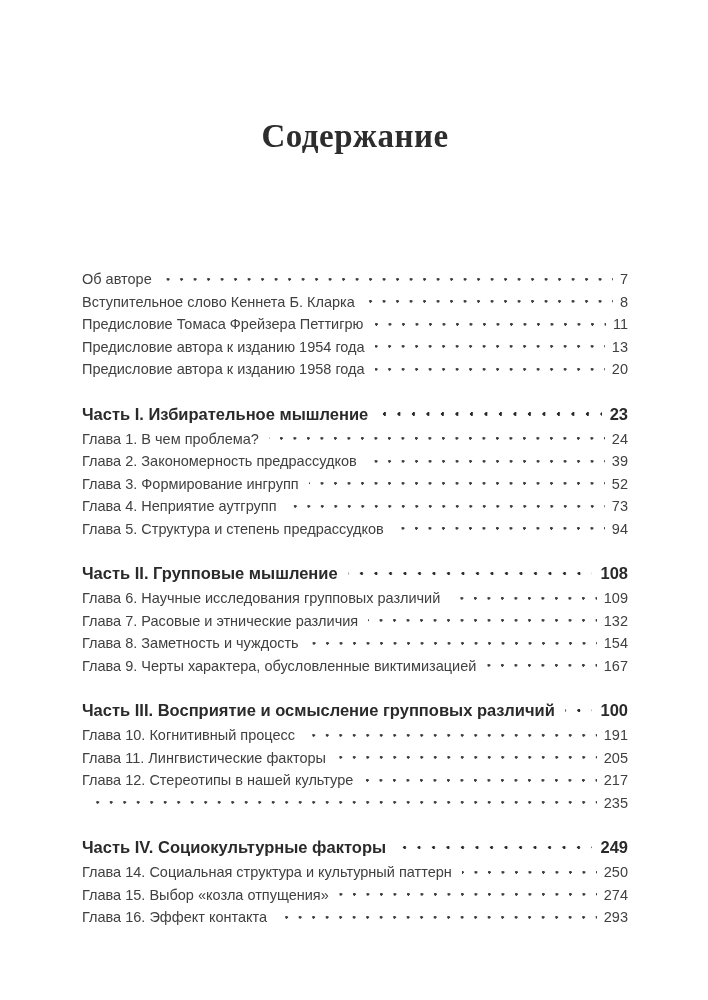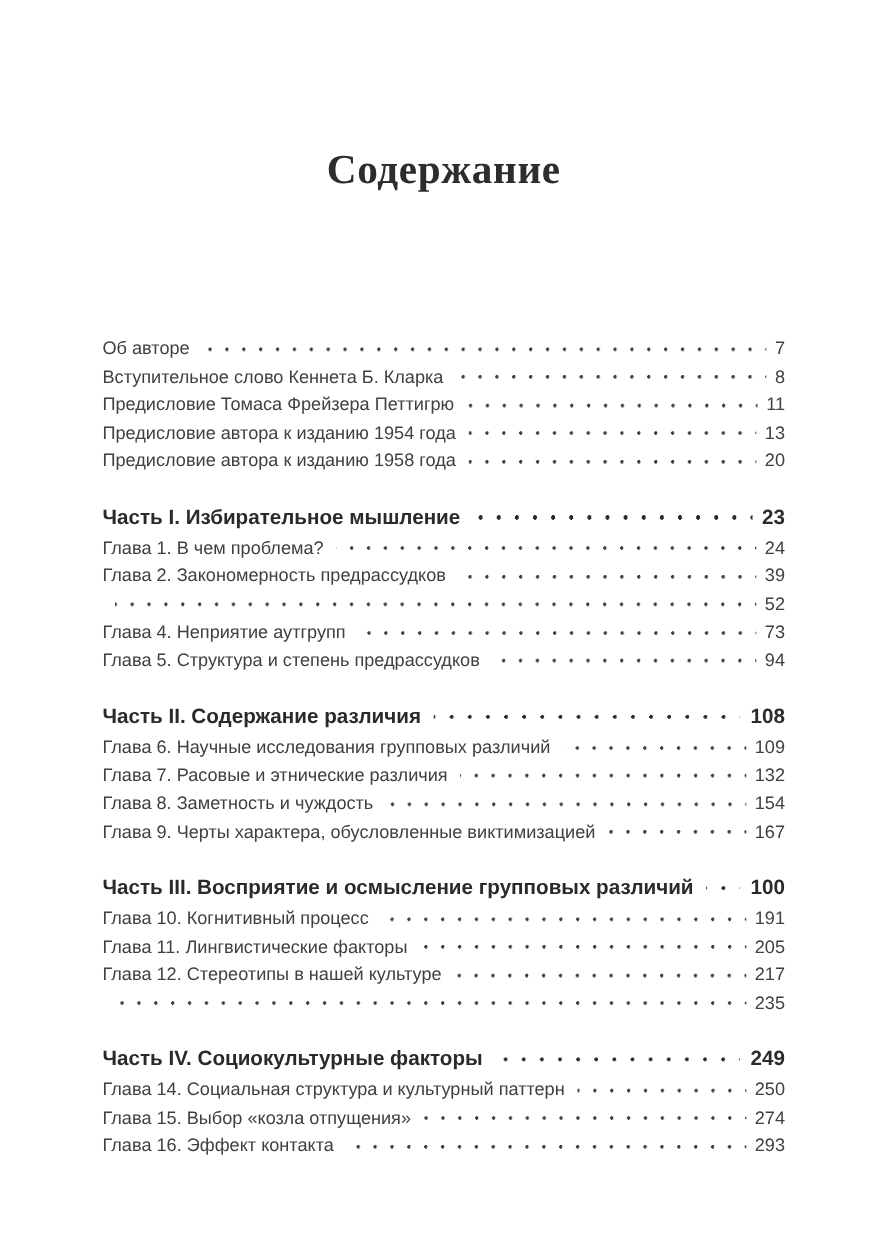--- a/index.html
+++ b/index.html
@@ -107,38 +107,39 @@
       <span>Глава 1. В чем проблема?</span>
       <span class="leader"></span>
       <span class="pagenum">24</span>
     </div>
     <div class="entry">
       <span>Глава 2. Закономерность предрассудков</span>
       <span class="leader"></span>
       <span class="pagenum">39</span>
     </div>
     <div class="entry">
+      <span>Глава 3. Формирование ингрупп</span>
       <span class="leader"></span>
       <span class="pagenum">52</span>
     </div>
     <div class="entry">
       <span>Глава 4. Неприятие аутгрупп</span>
       <span class="leader"></span>
       <span class="pagenum">73</span>
     </div>
     <div class="entry">
       <span>Глава 5. Структура и степень предрассудков</span>
       <span class="leader"></span>
       <span class="pagenum">94</span>
     </div>
   </div>
 
   <div class="part">
     <div class="phead">
-      <span>Часть II. Содержание различия</span>
+      <span>Часть II. Групповые мышление</span>
       <span class="leader"></span>
       <span class="pagenum">108</span>
     </div>
     <div class="entry">
       <span>Глава 6. Научные исследования групповых различий</span>
       <span class="leader"></span>
       <span class="pagenum">109</span>
     </div>
     <div class="entry">
       <span>Глава 7. Расовые и этнические различия</span>

